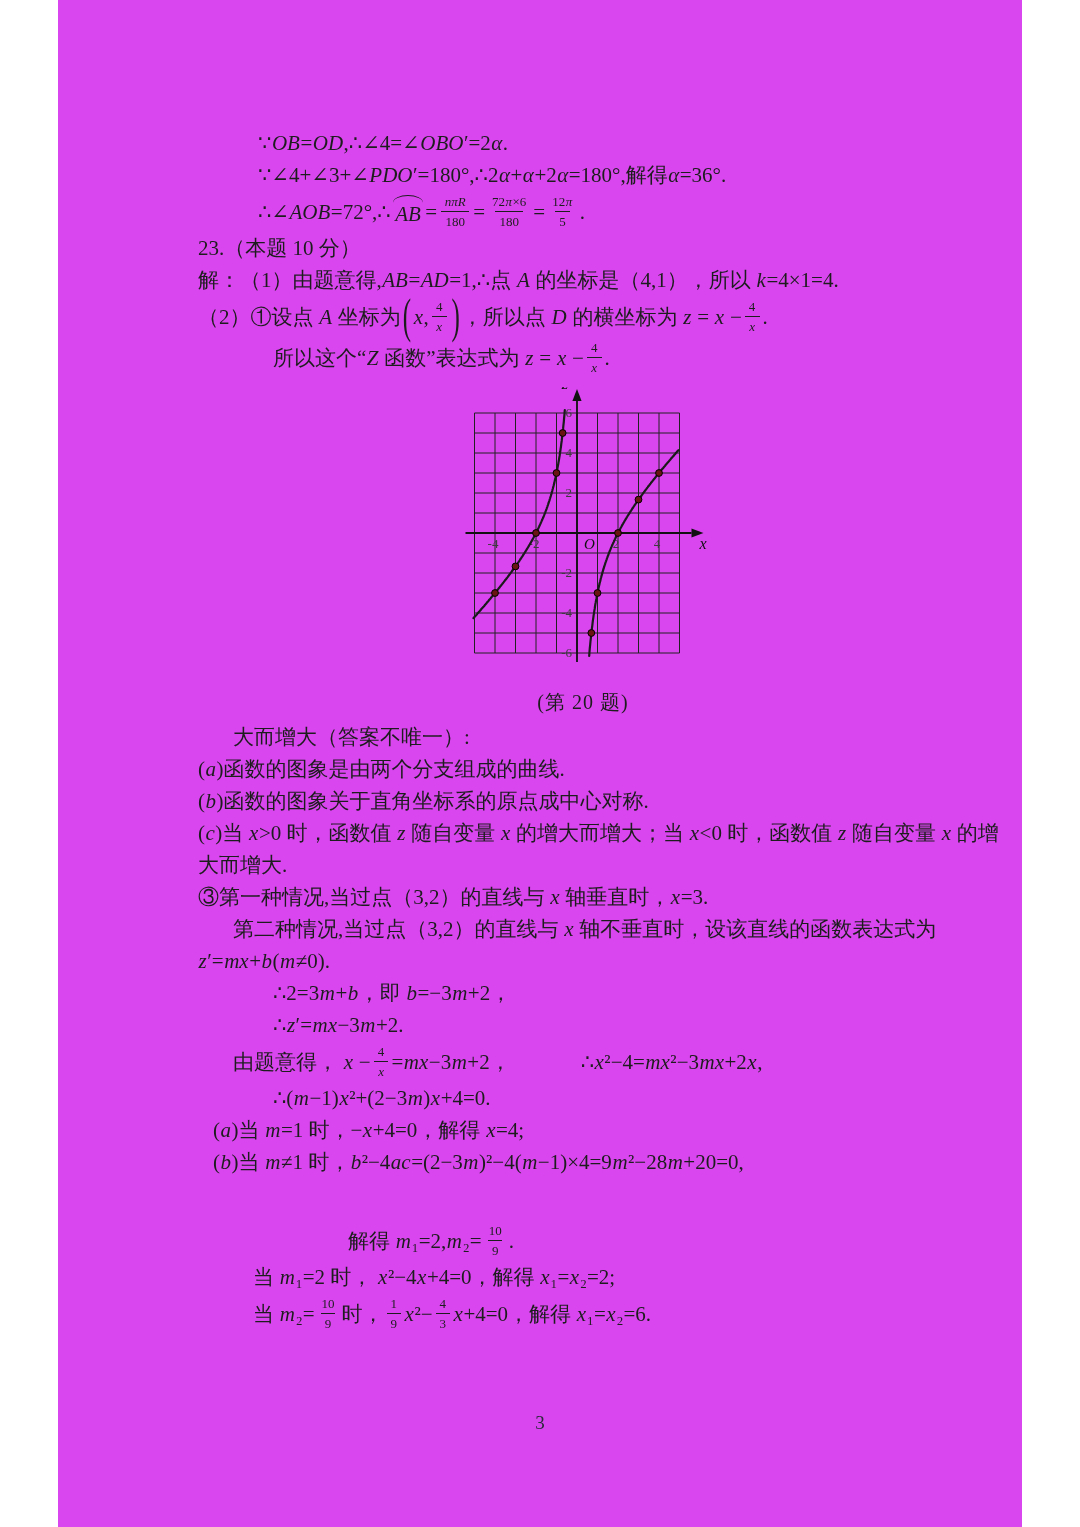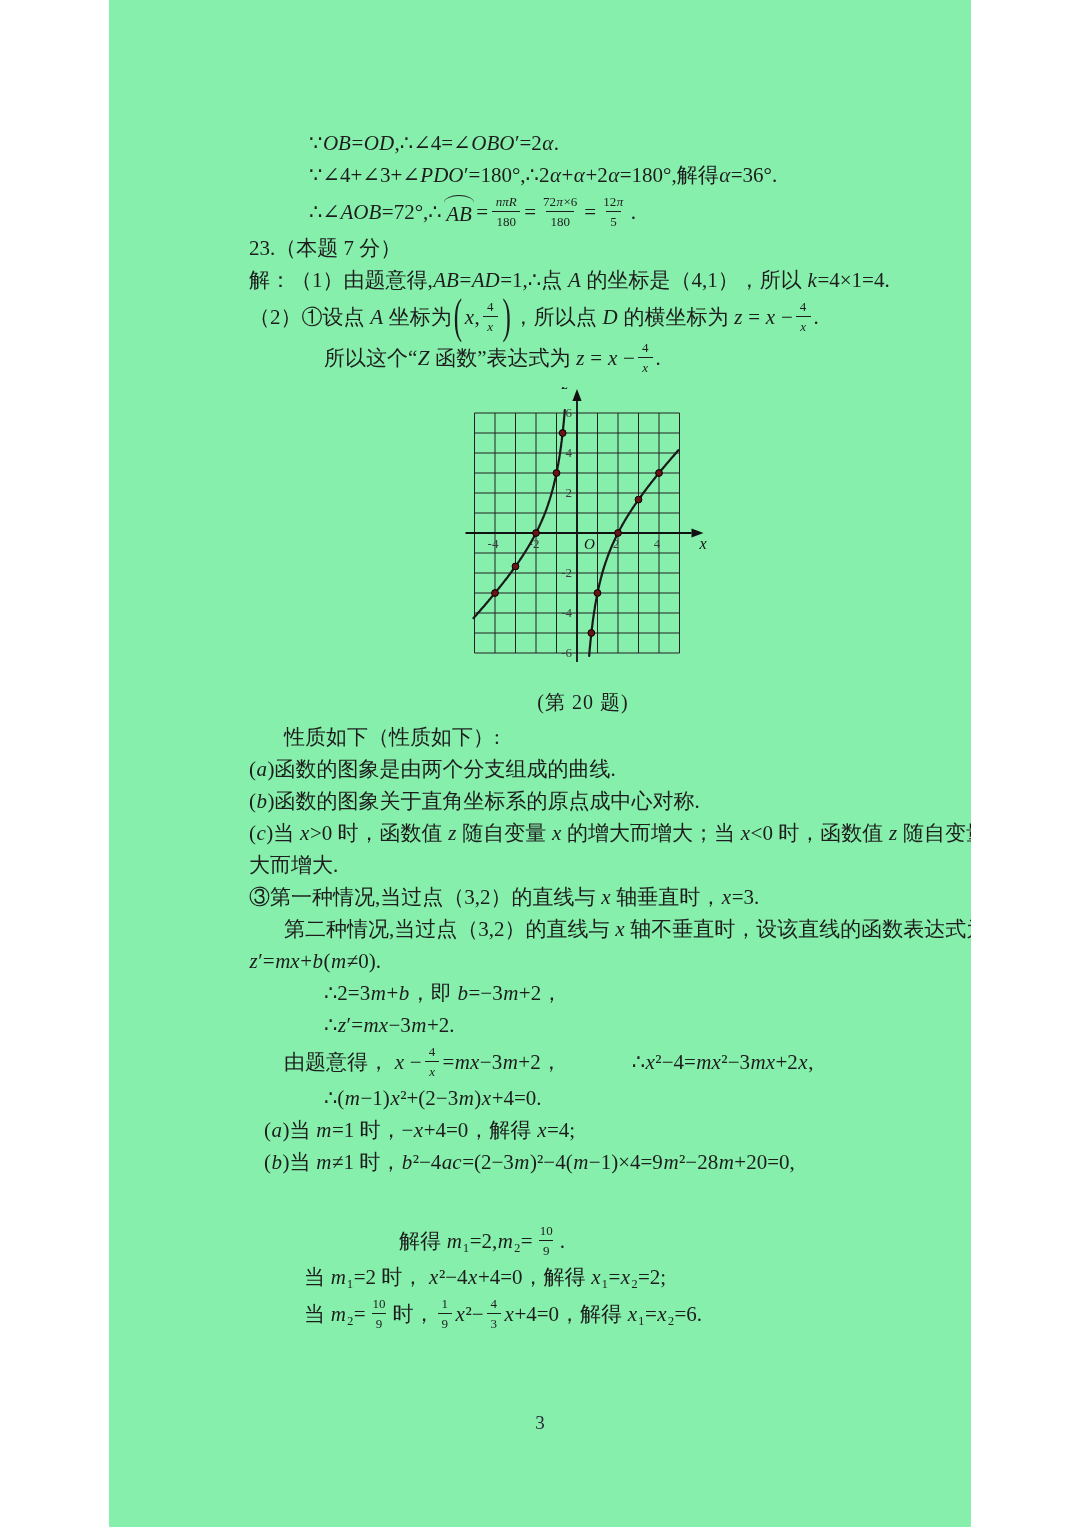--- a/index.html
+++ b/index.html
@@ -1,18 +1,18 @@
 <!DOCTYPE html>
 <html><head>
 <meta charset="utf-8">
 <style>
   html,body{margin:0;padding:0;background:#ffffff;}
   .page{
-    width:862px;height:1527px;margin:0 auto;position:relative;overflow:hidden;
-    background:#86efac;color:#1d1d1d;
+    width:964px;height:1527px;margin:0 auto;position:relative;overflow:hidden;
+    background:#d946ef;color:#1d1d1d;
     font-family:"Liberation Serif","DejaVu Serif",serif;
   }
   .content{padding:126px 110px 0 140px;}
   .line{font-size:21px;line-height:30px;margin:2px 0;white-space:nowrap;display:flex;align-items:center;}
   .line .fml{display:inline;}
   .line i{font-style:italic;padding:0 0.5px;}
   
   .ind0{padding-left:0px;}
   .ind1{padding-left:15px;align-items:center;}
   .ind2{padding-left:35px;}
@@ -65,21 +65,21 @@
             <span class="den">180</span>
           </span>
           <span class="fml"> = </span>
           <span class="frac">
             <span class="num">12<i>π</i></span>
             <span class="den">5</span>
           </span>
           <span class="fml"> .</span>
         </div>
         <div class="line ind0">
-          <span class="fml">23.（本题 7 分）</span>
+          <span class="fml">23.（本题 10 分）</span>
         </div>
         <div class="line ind0">
           <span class="fml">解：（1）由题意得,<i>AB</i>=<i>AD</i>=1,∴点 <i>A</i> 的坐标是（4,1），所以 <i>k</i>=4×1=4.</span>
         </div>
         <div class="line ind0">
           <span class="fml">（2）①设点 <i>A</i> 坐标为</span>
           <span class="bigp">(</span>
           <span class="fml"> <i>x</i>,</span>
           <span class="frac">
             <span class="num">4</span>
@@ -171,21 +171,21 @@
               <circle cx="166" cy="146" r="3.4" fill="#6b1414" stroke="#000" stroke-width="1"></circle>
               <circle cx="186.5" cy="112.6" r="3.4" fill="#6b1414" stroke="#000" stroke-width="1"></circle>
               <circle cx="207" cy="86" r="3.4" fill="#6b1414" stroke="#000" stroke-width="1"></circle>
             </g>
           </svg></div>
       <div class="caption">(第 20 题)</div>
     </div>
 
     <div id="lines-bottom">
         <div class="line ind2">
-          <span class="fml">性质如下（性质如下）:</span>
+          <span class="fml">大而增大（答案不唯一）:</span>
         </div>
         <div class="line ind0">
           <span class="fml">(<i>a</i>)函数的图象是由两个分支组成的曲线.</span>
         </div>
         <div class="line ind0">
           <span class="fml">(<i>b</i>)函数的图象关于直角坐标系的原点成中心对称.</span>
         </div>
         <div class="line ind0">
           <span class="fml">(<i>c</i>)当 <i>x</i>&gt;0 时，函数值 <i>z</i> 随自变量 <i>x</i> 的增大而增大；当 <i>x</i>&lt;0 时，函数值 <i>z</i> 随自变量 <i>x</i> 的增</span>
         </div>

